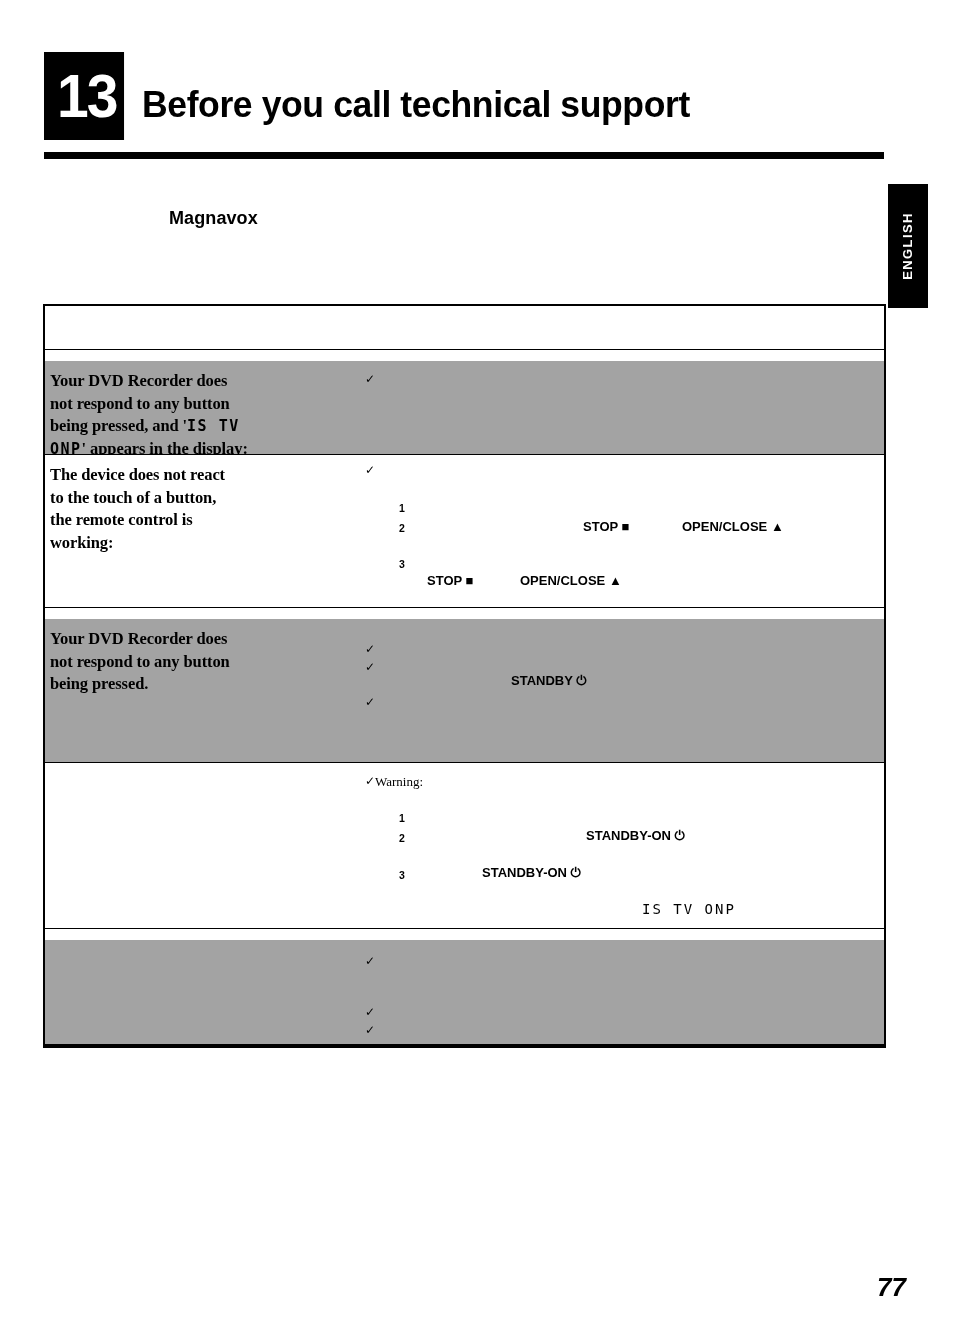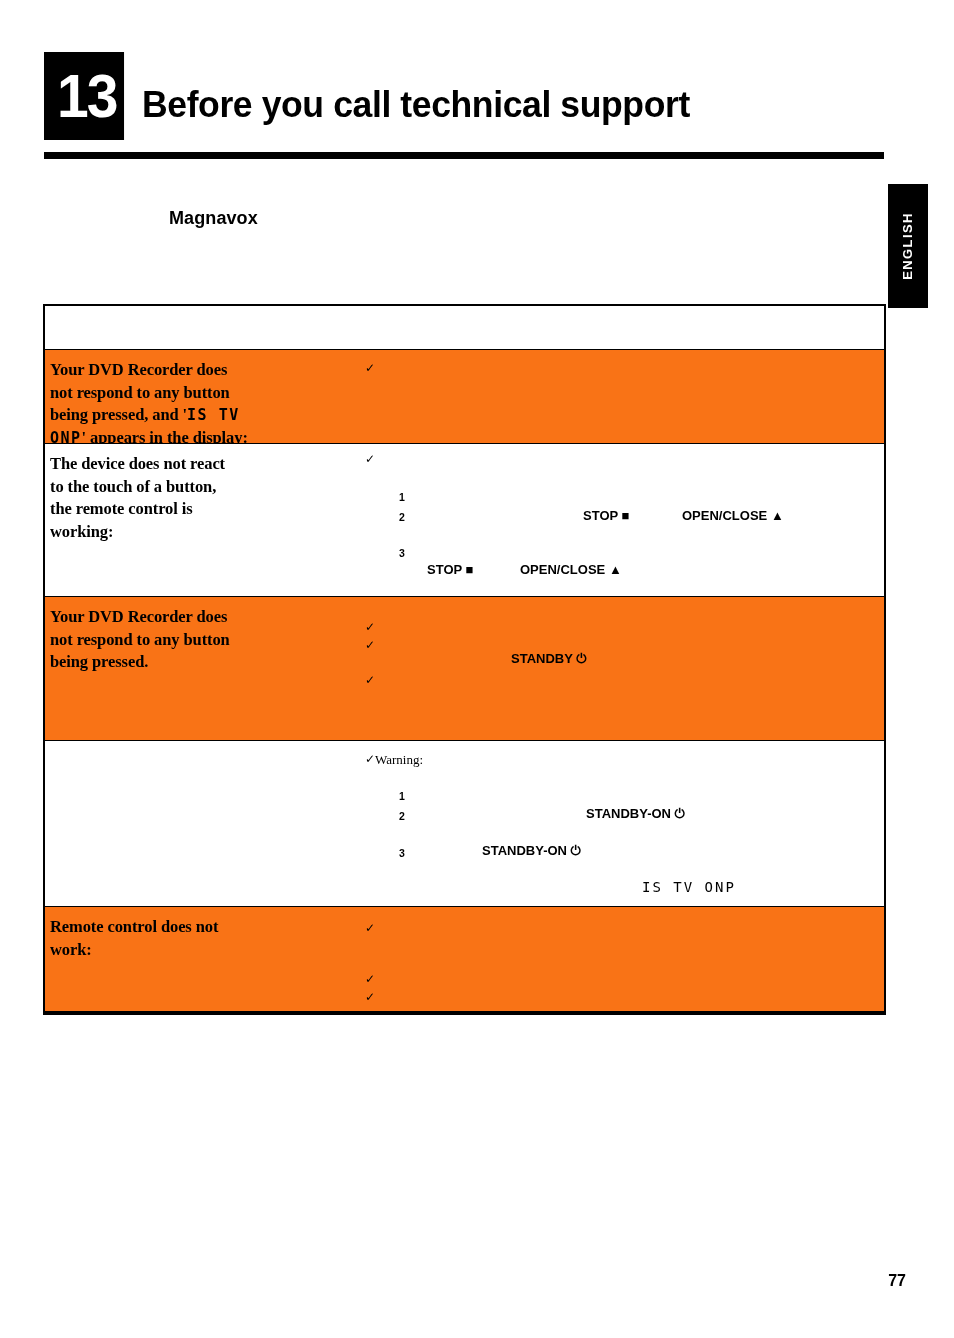--- a/index.html
+++ b/index.html
@@ -114,21 +114,21 @@
     border-bottom-width: 4px;
     box-sizing: border-box;
     background: #ffffff;
   }
   .t-row {
     position: relative;
     box-sizing: border-box;
     border-bottom: 1px solid #000000;
   }
   .t-row.last { border-bottom: none; }
-  .t-row.shade { background: #f97316; }
+  .t-row.shade { background: #a3a3a3; margin-top: 11px; }
   .t-row.plain { background: #ffffff; }
   .t-row.header-row { height: 44px; }
 
   .sym-col {
     position: absolute;
     left: 0;
     top: 0;
     width: 272px;
     height: 100%;
     box-sizing: border-box;
@@ -193,21 +193,22 @@
     white-space: nowrap;
   }
 
   
   .page-number {
     position: absolute;
     right: 48px;
     top: 1272px;
     font-family: "Liberation Sans", sans-serif;
     font-weight: bold;
-    font-size: 16px;
+    font-size: 26px;
+    font-style: italic;
   }
 </style>
 </head>
 <body>
 
 <div class="chapter-header">
   <div class="chapter-badge">13</div>
   <div class="chapter-title">Before you call technical support</div>
 </div>
 <div class="header-rule"></div>
@@ -293,26 +294,20 @@
       <span class="stepnum" style="left:82px;top:107px;">3</span>
 
       <span class="btn-label" style="left:269px;top:66px;"><span>STANDBY-ON</span> <span>⏻</span></span>
       <span class="btn-label" style="left:165px;top:103px;"><span>STANDBY-ON</span> <span>⏻</span></span>
 
       <span class="lcd-disp" style="left:325px;top:102px;margin-top:36px;">IS TV ONP</span>
     </div>
   </div>
 
   <div class="t-row shade last" style="height:104px;">
-    <div class="sym-col">
-      <div class="sym-text">
-        <span>Remote control does not</span><br>
-        <span>work:</span>
-      </div>
-    </div>
     <div class="fix-col">
       <span class="tick" style="left:48px;top:15px;">✓</span>
       <span class="tick" style="left:48px;top:66px;">✓</span>
       <span class="tick" style="left:48px;top:84px;">✓</span>
     </div>
   </div>
 
 </div>
 
 <div class="page-number">77</div>

